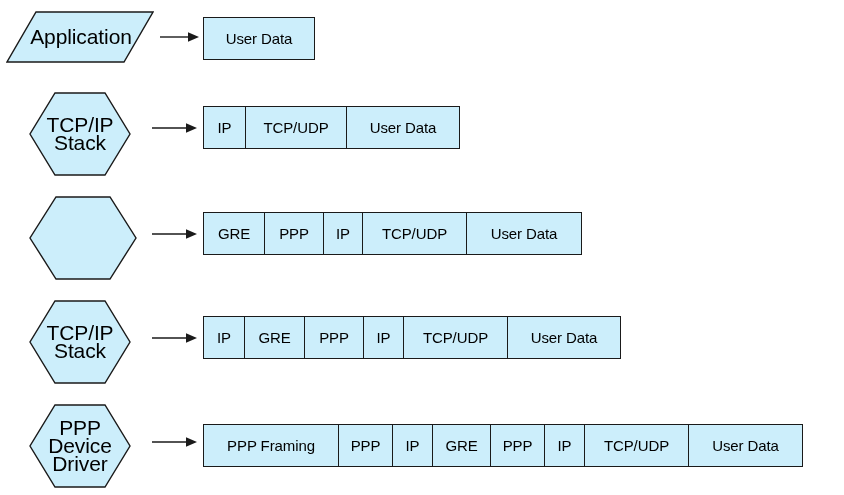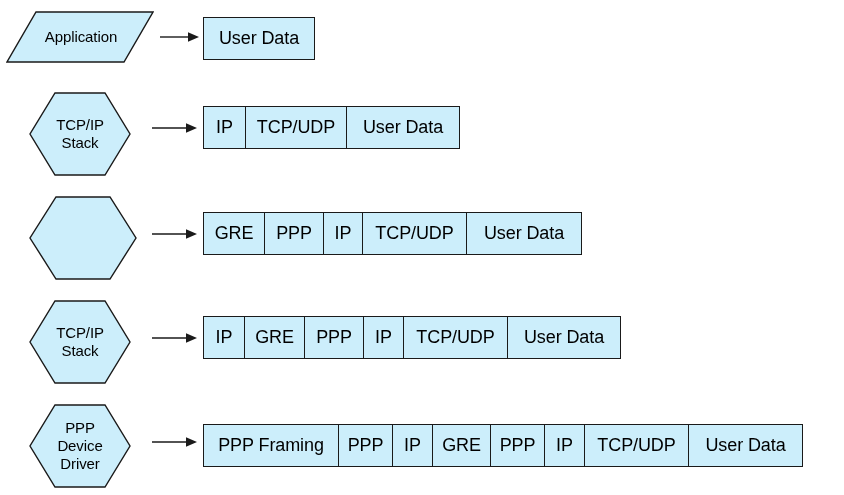--- a/index.html
+++ b/index.html
@@ -29,21 +29,21 @@
     position: absolute;
     display: flex;
     align-items: center;
     justify-content: center;
     text-align: center;
     box-sizing: border-box;
   }
   .shape .shape-label {
     position: relative;
     z-index: 2;
-    font-size: 15px;
+    font-size: 21px;
     line-height: 18px;
     color: #000000;
     white-space: pre-line;
     letter-spacing: -0.1px;
   }
   .shape svg {
     position: absolute;
     left: 0;
     top: 0;
     z-index: 1;
@@ -61,21 +61,21 @@
     box-sizing: border-box;
     background: #cceefb;
   }
   .packet-cell {
     display: flex;
     align-items: center;
     justify-content: center;
     background: #cceefb;
     border-right: 1px solid #1a1a1a;
     box-sizing: border-box;
-    font-size: 18px;
+    font-size: 15px;
     line-height: 17px;
     color: #000000;
     white-space: nowrap;
     overflow: hidden;
     letter-spacing: -0.1px;
   }
   .packet-cell:last-child {
     border-right: none;
   }
 </style>

